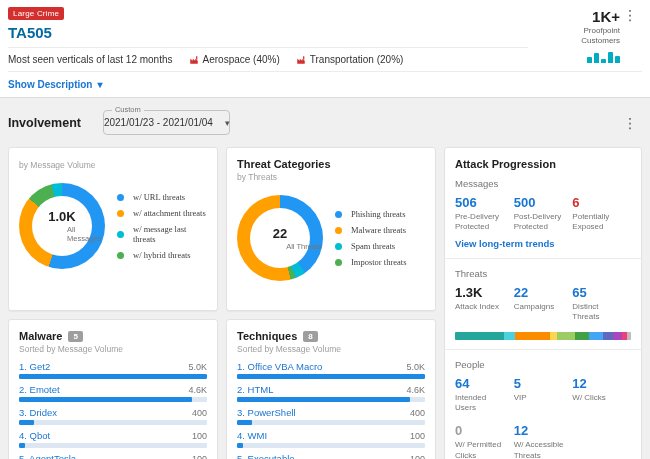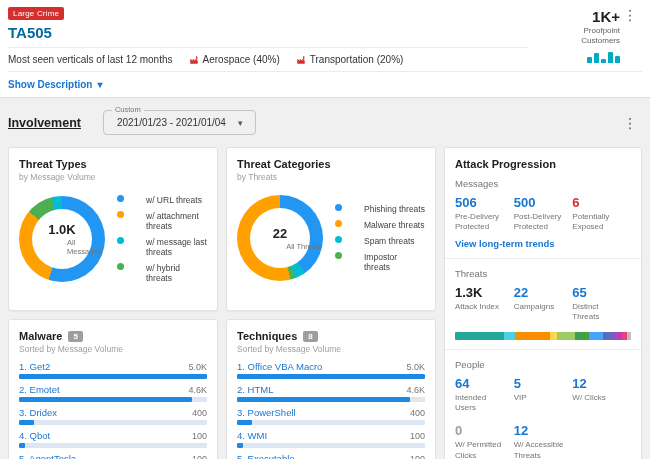--- a/index.html
+++ b/index.html
@@ -21,22 +21,22 @@
   .show-desc { color:#1976d2; font-size:10px; font-weight:700; cursor:pointer; display:inline-flex; align-items:center; gap:5px; }
   .customers { position:absolute; top:8px; right:30px; width:64px; text-align:right; }
   .customers-value { font-size:15px; font-weight:700; }
   .customers-label { font-size:8px; color:#616161; line-height:1.3; margin-top:1px; }
   .spark { display:flex; gap:2px; justify-content:flex-end; align-items:flex-end; height:12px; margin-top:4px; }
   .spark div { width:5px; border-radius:1px 1px 0 0; }
   .kebab { position:absolute; top:8px; right:8px; font-size:14px; color:#555; cursor:pointer; padding:0 5px; line-height:1; }
 
   
   .involve { display:flex; align-items:center; padding:12px 8px 6px; position:relative; }
-  .involve-title { font-size:12.5px; font-weight:700; margin-right:22px;text-decoration:underline; }
-  .datebox { position:relative; border:1px solid #c4c4c4; border-radius:4px; padding:6px 13px; display:flex; align-items:center; gap:12px; font-size:10px; color:#333; cursor:pointer; background:transparent; }
+  .involve-title { font-size:12.5px; font-weight:700; margin-right:22px; }
+  .datebox { position:relative; border:1px solid #c4c4c4; border-radius:4px; padding:6px 0; display:flex; align-items:center; gap:12px; font-size:10px; color:#333; cursor:pointer; background:transparent; }
   .datebox-label { position:absolute; top:-6px; left:8px; font-size:7.5px; color:#757575; background:#f0f0f0; padding:0 3px; }
   .datebox-caret { color:#555; font-size:9px; }
   .involve-kebab { margin-left:auto; font-size:14px; color:#555; padding:0 5px; cursor:pointer; line-height:1; }
 
   
   .main { display:flex; gap:8px; padding:6px 8px 8px; align-items:flex-start; }
   .col { display:flex; flex-direction:column; gap:8px; flex:0 0 210px; }
   .col.right { flex:1 1 auto; }
   .card { background:#fff; border:1px solid #e2e2e2; border-radius:3px; padding:10px; box-shadow:0 1px 1px rgba(0,0,0,.04); }
   .card h3 { font-size:11px; font-weight:700; color:#212121; }
@@ -48,21 +48,21 @@
   .count-badge { background:#9e9e9e; color:#fff; font-size:8px; font-weight:bold; padding:1px 5px; border-radius:2px; }
 
   
   .donut-wrap { display:flex; align-items:center; margin-top:13px; }
   .donut { width:86px; height:86px; border-radius:50%; position:relative; flex:0 0 86px; }
   .donut-hole { position:absolute; inset:13px; background:#fff; border-radius:50%; }
   .donut-center { position:absolute; inset:0; display:flex; flex-direction:column; align-items:center; justify-content:center; }
   .donut-value { font-size:13px; font-weight:700; }
   .donut-label { font-size:7.5px; color:#757575; margin-top:1px;margin-left:48px; }
   .legend { margin-left:12px; display:flex; flex-direction:column; gap:6px; }
-  .legend-item { display:flex; align-items:flex-start; gap:22px; font-size:8.5px; color:#424242; }
+  .legend-item { display:flex; align-items:center; gap:9px; font-size:8.5px; color:#424242;font-family:Liberation Serif, serif; }
   .legend-dot { width:7px; height:7px; border-radius:50%; flex:0 0 7px; }
 
   
   .bar-list { margin-top:7px; }
   .bar-row { margin-bottom:5px; }
   .bar-top { display:flex; justify-content:space-between; align-items:baseline; font-size:9.5px; }
   .bar-name { color:#1976d2; cursor:pointer; }
   .bar-val { color:#757575; font-size:9px; }
   .bar-track { height:5px; background:#dde7f3; border-radius:1px; margin-top:2px; overflow:hidden; }
   .bar-fill { height:100%; background:#1e88e5; border-radius:1px; }
@@ -135,21 +135,20 @@
       <span class="datebox-caret">▾</span>
     </div>
     <div class="involve-kebab">⋮</div>
   </div>
 
   <div class="main">
 
     <div class="col">
 
       <div class="card card-donut">
-        <h3>Threat Types</h3>
         <div class="sub">by Message Volume</div>
         <div class="donut-wrap">
           <div class="donut" style="background: conic-gradient(rgb(33, 150, 243) 0%, rgb(33, 150, 243) 55%, rgb(255, 160, 0) 55%, rgb(255, 160, 0) 86%, rgb(76, 175, 80) 86%, rgb(76, 175, 80) 96%, rgb(0, 188, 212) 96%, rgb(0, 188, 212) 100%);">
             <div class="donut-hole"></div>
             <div class="donut-center">
               <div class="donut-value">1.0K</div>
               <div class="donut-label">All Messages</div>
             </div>
           </div>
           <div class="legend">

